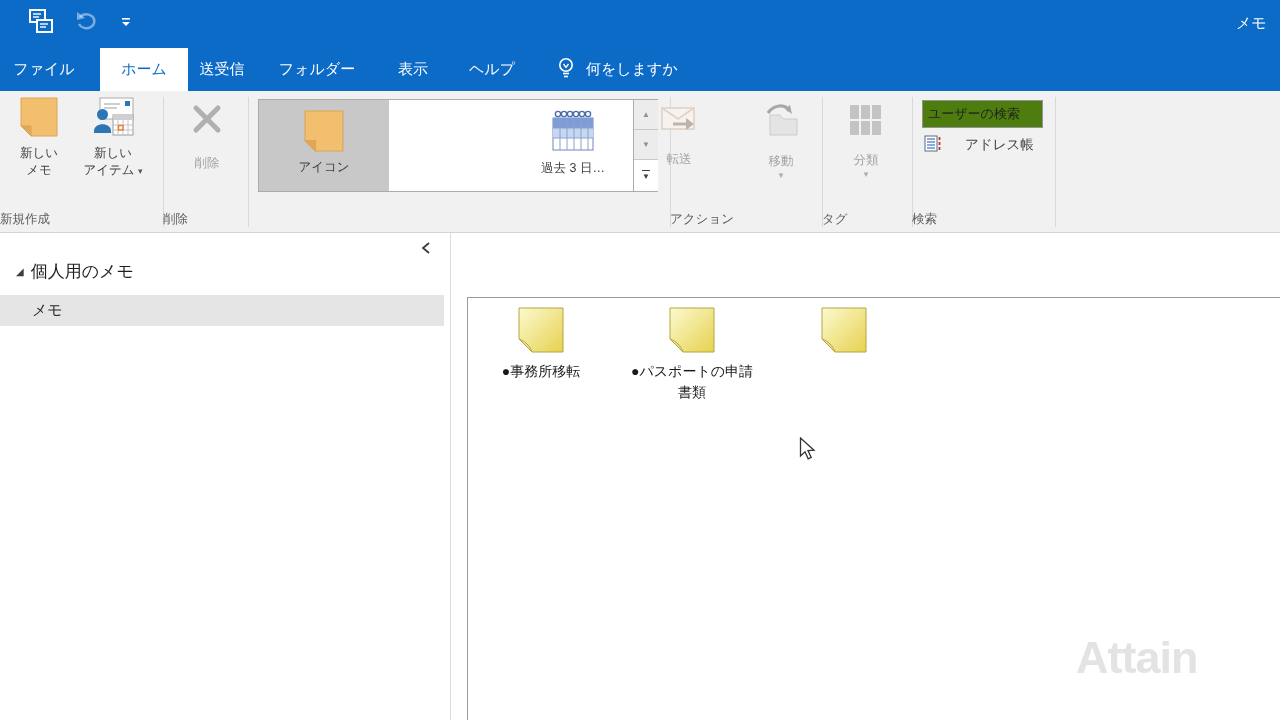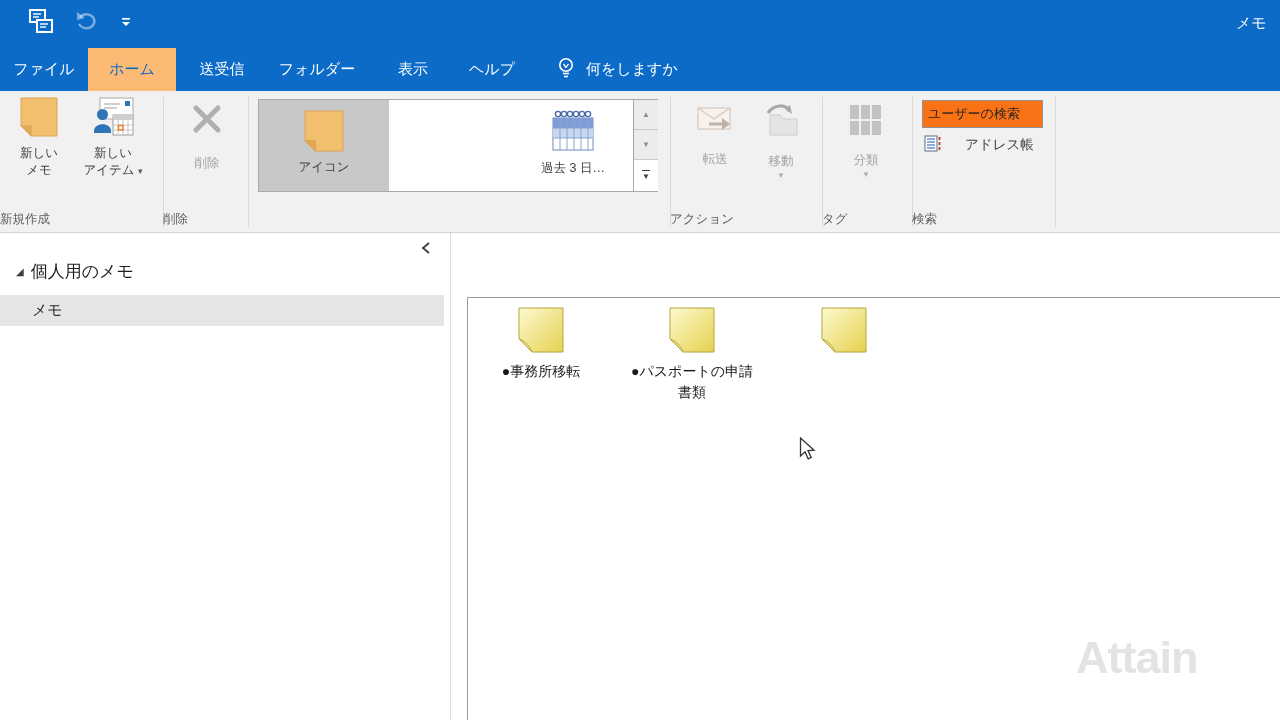--- a/index.html
+++ b/index.html
@@ -8,21 +8,21 @@
 
   
   .titlebar { position:absolute; left:0; top:0; width:1280px; height:48px; background:#0D6BC8; overflow:hidden; }
   .qat { position:absolute; left:28px; top:8px; display:flex; align-items:center; gap:22px; }
   .win-title { position:absolute; left:1236px; top:14px; color:#fff; font-size:15px; white-space:nowrap; }
 
   
   .tabrow { position:absolute; left:0; top:48px; width:1280px; height:43px; background:#0D6BC8; }
   .tab { position:absolute; top:0; height:43px; display:flex; align-items:center; justify-content:center;
          color:#fff; font-size:15px; cursor:default; }
-  .tab.selected { background:#fdba74; color:#0D6BC8; }
+  .tab.selected { background:#ffffff; color:#0D6BC8;margin-left:12px; }
   .tellme { position:absolute; top:0; height:43px; display:flex; align-items:center; gap:10px; color:#fff; font-size:15px; }
 
   
   .ribbon { position:absolute; left:0; top:91px; width:1280px; height:142px; background:#f1f1f1; border-bottom:1px solid #d5d3d1; }
   .rsep { position:absolute; top:6px; height:130px; width:1px; background:#d9d9d9; }
   .glabel { position:absolute; top:118px; height:20px; font-size:12.5px; color:#5e5e5e; text-align:left; line-height:20px; }
   .bigbtn { position:absolute; top:6px; display:flex; flex-direction:column; align-items:center; }
   .bigbtn .blabel { font-size:12.5px; color:#3f3f3f; line-height:17px; text-align:center; margin-top:4px; }
   .bigbtn.disabled .blabel { color:#a3a3a3; }
   .caret { font-size:9px; color:#5a5a5a; }
@@ -30,21 +30,21 @@
 
   .gallery { position:absolute; left:258px; top:8px; width:400px; height:93px; background:#fff; border:1px solid #ababab; }
   .gitem { position:absolute; top:0; height:91px; display:flex; flex-direction:column; align-items:center; }
   .gitem.selected { background:#c8c8c8; }
   .gitem .glbl { font-size:12.5px; color:#3f3f3f; margin-top:3px; white-space:nowrap; }
   .gscroll { position:absolute; right:0; top:0; width:24px; height:91px; border-left:1px solid #ababab; }
   .gsbtn { width:24px; height:30px; display:flex; align-items:center; justify-content:center; background:#ececec; border-bottom:1px solid #c9c9c9; font-size:8px; color:#8f8f8f; }
   .gsbtn.more { background:#fff; height:31px; border-bottom:none; flex-direction:column; color:#3f3f3f; }
   .morebar { width:8px; height:1.5px; background:#3f3f3f; margin-bottom:1px; }
 
-  .searchbox { position:absolute; left:922px; top:9px; width:121px; height:28px; background:#f97316; border:1px solid #949494;
+  .searchbox { position:absolute; left:922px; top:9px; width:121px; height:28px; background:#4d7c0f; border:1px solid #949494;
                font-size:13px; color:#1f1f1f; padding:0 5px; font-family:"Liberation Sans","DejaVu Sans",sans-serif; }
   .addrbook { position:absolute; left:924px; top:44px; display:flex; align-items:center; gap:23px; font-size:13.5px; color:#3f3f3f; }
 
   
   .folderpane { position:absolute; left:0; top:233px; width:450px; height:487px; background:#fff; }
   .pane-collapse { position:absolute; left:421px; top:8px; }
   .fp-heading { position:absolute; left:16px; top:27px; display:flex; align-items:center; gap:7px; font-size:17px; color:#1f1f1f; }
   .tri-exp { font-size:10px; color:#3d3d3d; line-height:10px; }
   .fp-item { position:absolute; left:0; top:62px; width:444px; height:31px; background:#e5e5e5; display:flex; align-items:center;
              font-size:15px; color:#1f1f1f; padding-left:32px; }
@@ -199,21 +199,21 @@
       <div class="gsbtn">▲</div>
       <div class="gsbtn">▼</div>
       <div class="gsbtn more">
           <span class="morebar"></span>
           <span style="font-size:8px;">▼</span>
         </div>
     </div>
   </div>
   <div class="rsep" style="left:670px;"></div>
 
-  <div class="bigbtn disabled" style="left:684px;width:62px;">
+  <div class="bigbtn disabled" style="left:648px;width:62px;">
     <span style="margin-top:8px;">
       <svg width="36" height="30" viewBox="0 0 36 30">
         <rect x="1" y="3" width="32" height="21" fill="#f7f2ee" stroke="#ddd2c9" stroke-width="1.6"></rect>
         <path d="M1,3 L17,14 L33,3" fill="none" stroke="#ddd2c9" stroke-width="1.6"></path>
         <line x1="12" y1="19" x2="27" y2="19" stroke="#bdb3a8" stroke-width="3"></line>
         <polygon points="25,13 33,19 25,25" fill="#bdb3a8"></polygon>
       </svg>
     </span>
     <div class="blabel" style="margin-top:12px;">転送</div>
   </div>

